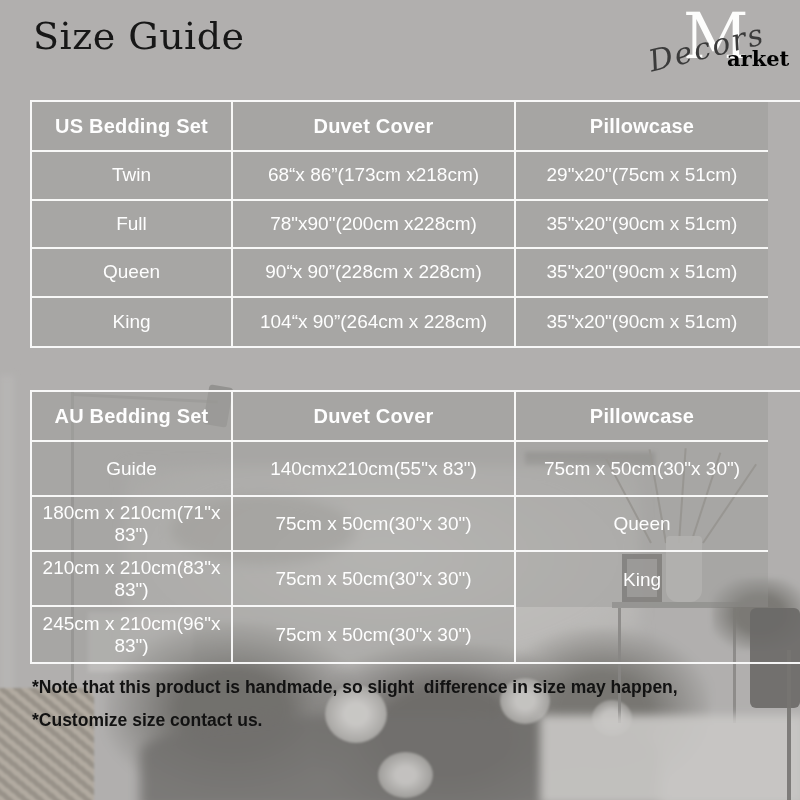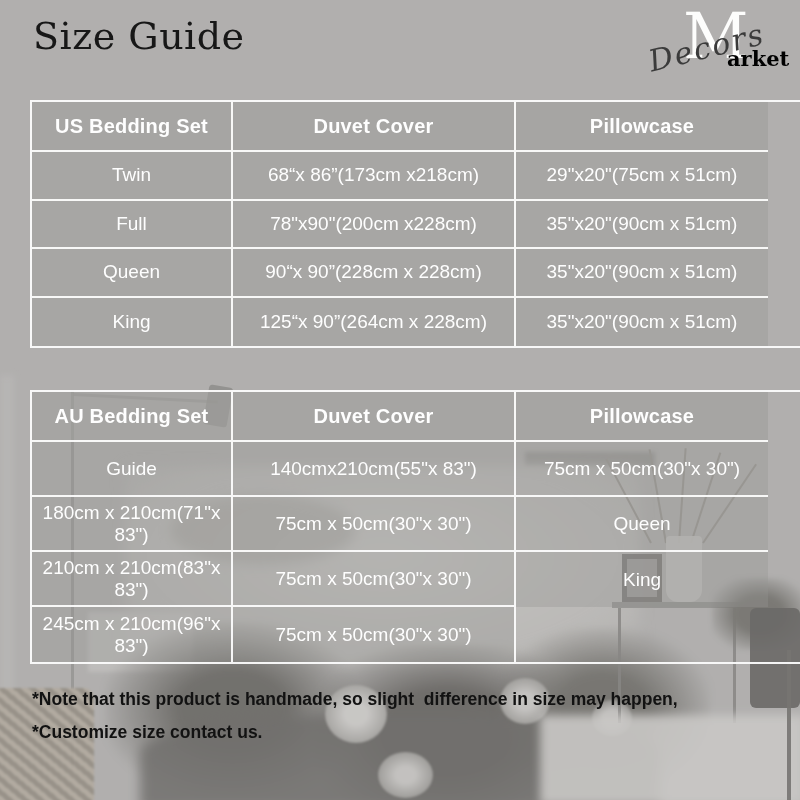--- a/index.html
+++ b/index.html
@@ -70,21 +70,21 @@
     color:#fefefe;font-size:19px;
     border-right:2px solid rgba(252,252,252,0.95);
     border-bottom:2px solid rgba(252,252,252,0.95);
     background:rgba(150,149,147,0.35);
     box-sizing:border-box;
   }
   .cell:nth-child(3n){border-right:none;}
   .size-table .cell:nth-last-child(-n+3){border-bottom:none;}
   .cell.hdr{font-weight:700;font-size:20px;letter-spacing:.2px;background:rgba(160,159,157,0.62);}
   .notes{position:absolute;left:32px;top:676px;width:745px;color:#121212;font-weight:700;font-size:17.5px;line-height:22px;}
-  .note-line{white-space:pre-wrap;margin-top:12px;}
+  .note-line{white-space:pre-wrap;}
   .note-line.second-note{margin-top:11px;}
 </style>
 </head>
 <body>
 
 <div class="photo">
   <div class="curtain-edge"></div>
   <div class="lamp-pole"></div>
   <div class="lamp-arm"></div>
   <div class="lamp-head"></div>
@@ -141,21 +141,21 @@
 
     <div class="cell">Full</div>
     <div class="cell">78"x90"(200cm x228cm)</div>
     <div class="cell">35"x20"(90cm x 51cm)</div>
 
     <div class="cell">Queen</div>
     <div class="cell">90“x 90”(228cm x 228cm)</div>
     <div class="cell">35"x20"(90cm x 51cm)</div>
 
     <div class="cell">King</div>
-    <div class="cell">125“x 90”(264cm x 228cm)</div>
+    <div class="cell">104“x 90”(264cm x 228cm)</div>
     <div class="cell">35"x20"(90cm x 51cm)</div>
   </div>
 
   <div class="size-table table-au">
     <div class="cell hdr">AU Bedding Set</div>
     <div class="cell hdr">Duvet Cover</div>
     <div class="cell hdr">Pillowcase</div>
 
     <div class="cell">Guide</div>
     <div class="cell">140cmx210cm(55"x 83")</div>

